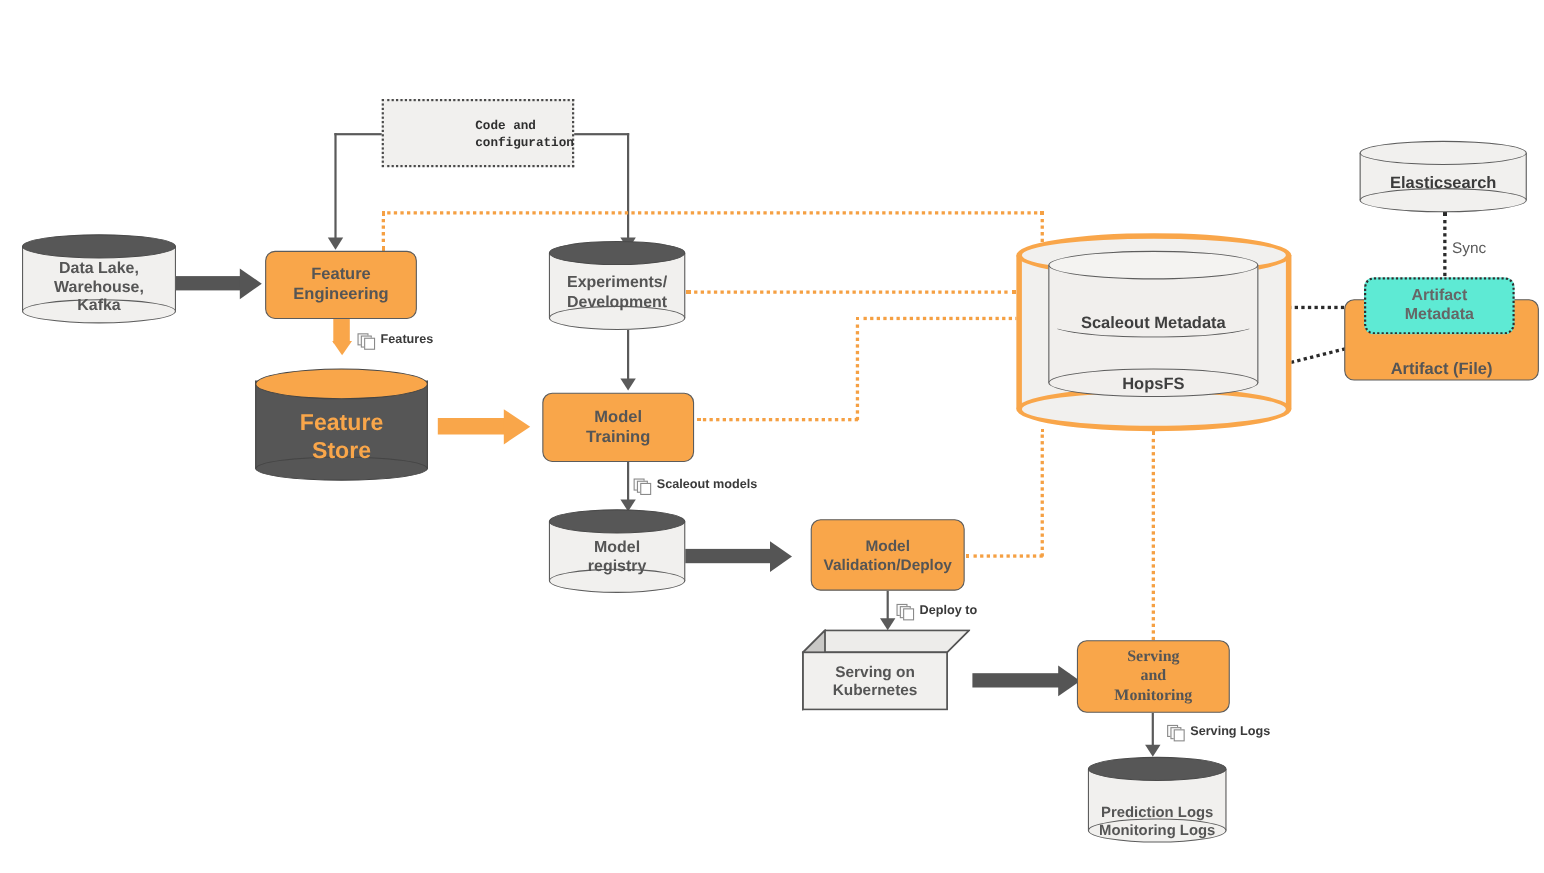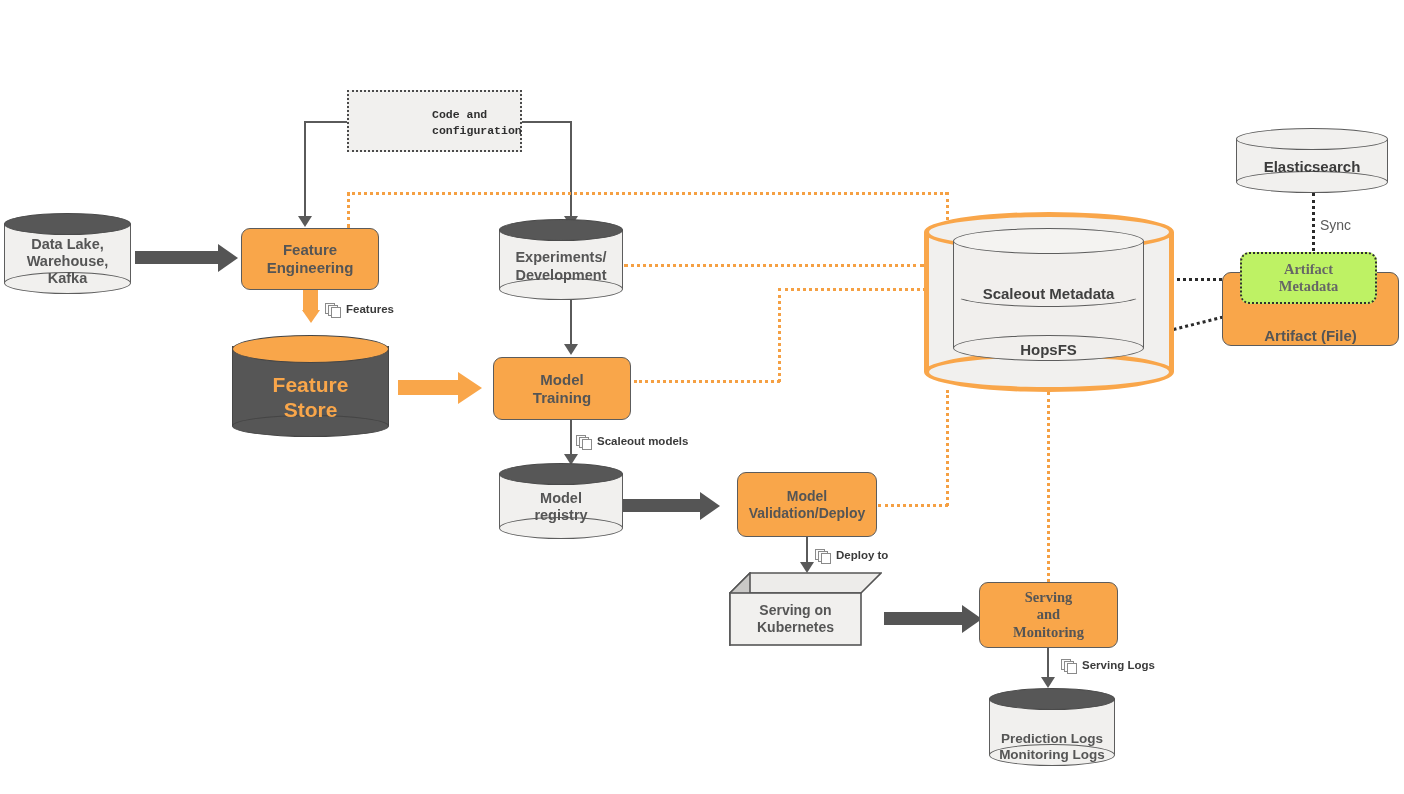--- a/index.html
+++ b/index.html
@@ -84,22 +84,22 @@
     color:#3f3f3f;pointer-events:none;
   }
 
   
   .dashbox{
     position:absolute;background:#F1F0EE;border:2px dotted #4a4a4a;box-sizing:border-box;
   }
 
   
   .dotbox{
-    position:absolute;background:#bef264;border:2.2px dotted #2f2f2f;
-    border-radius:9px;box-sizing:border-box;font-family:Liberation Serif, serif;
+    position:absolute;background:#5eead4;border:2.2px dotted #2f2f2f;
+    border-radius:9px;box-sizing:border-box;
   }
   .dotbox .nodeText{color:#666666;}
 
   
   .cube{position:absolute;}
   .cube .topf{
     position:absolute;left:0;top:0;width:100%;height:100%;
   }
   .cube .nodeText{color:#555555;left:20px;top:20px;width:calc(100% - 20px);height:calc(100% - 20px);}
 
@@ -195,21 +195,21 @@
   <div class="odot h" style="left:878px;top:504px;width:70px;"></div>
   <div class="odot v" style="left:946px;top:390px;height:116px;"></div>
 
   <div class="odot v" style="left:1047px;top:392px;height:190px;"></div>
 
   <div class="kdot h" style="left:1147px;top:278px;width:105px;"></div>
   <div class="kdot h diag" style="left:1145px;top:335px;width:116px;transform:rotate(-14deg);"></div>
 
   <div class="kdot v" style="left:1312px;top:193px;height:65px;"></div>
 
-  <div class="cyl" style="left:4px;top:213px;width:127px;height:81px;">
+  <div class="cyl" style="left:20px;top:213px;width:127px;height:81px;padding-left:13px;">
     <div class="body"></div>
     <div class="bot"></div>
     <div class="top"></div>
     <div class="nodeText" style="font-size:14.5px;padding-top:8px;">Data Lake,
 Warehouse,
 Kafka</div>
   </div>
 
   <div class="dashbox" style="left:347px;top:90px;width:175px;height:62px;">
     <div class="bigpages" style="left:12px;top:9px;"></div>

